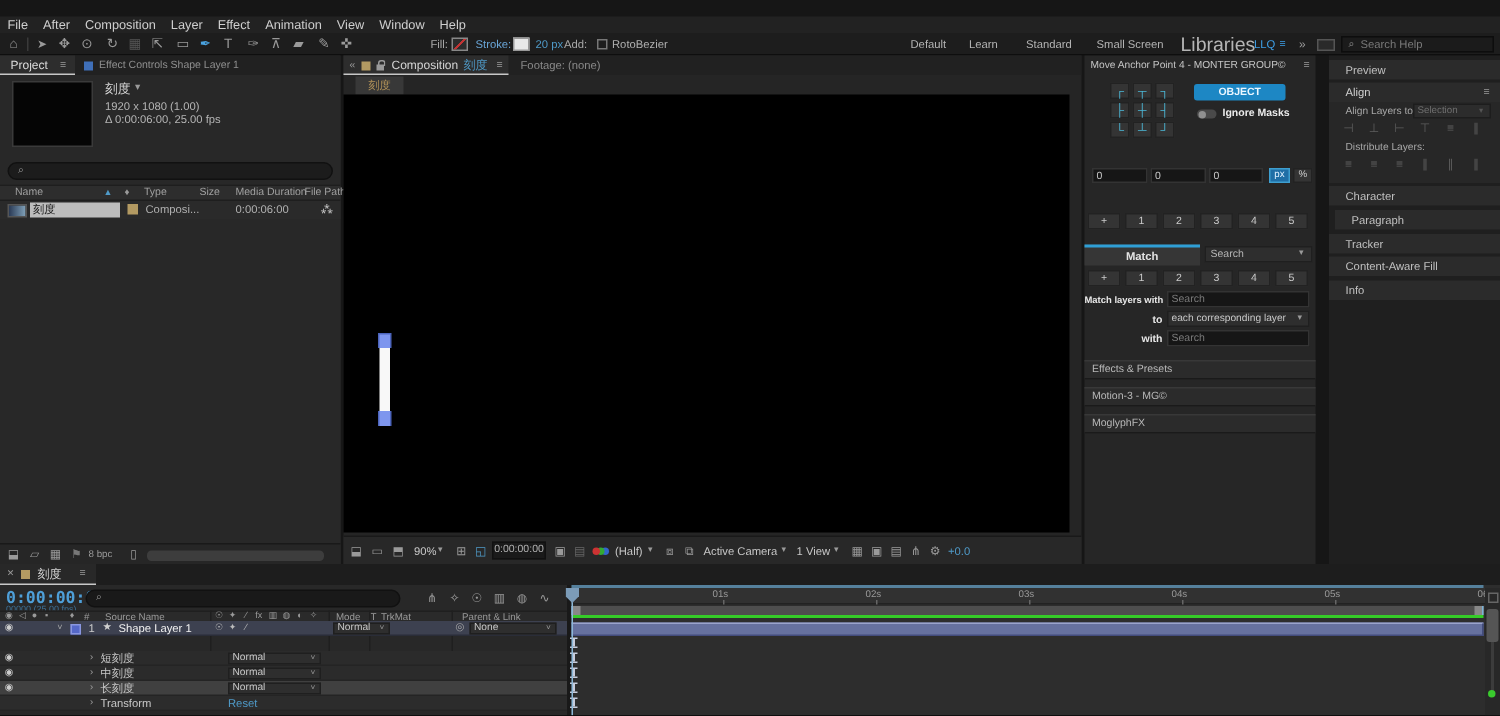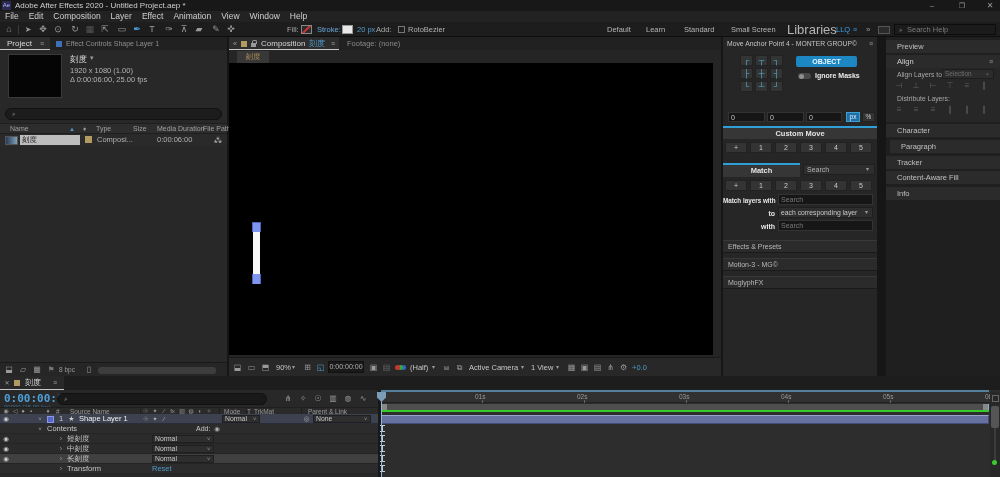--- a/index.html
+++ b/index.html
@@ -15,31 +15,24 @@
   input::placeholder{color:#7a7a7a}
   .lockicon{width:5px;height:4px;background:#999}
   .lockicon:before{content:"";position:absolute;top:-3px;left:0.5px;width:3px;height:3px;border:1px solid #999;border-bottom:none;border-radius:2px 2px 0 0}
   .ibeam{width:5px;height:7px;border-top:1px solid #c6ccdc;border-bottom:1px solid #c6ccdc;background:linear-gradient(to right,transparent 2px,#c6ccdc 2px,#c6ccdc 3px,transparent 3px)}
 </style>
 </head>
 <body>
 
 <div id="root">
 
-  <div class="a" style="left:0;top:0;width:1000px;height:11px;background:#181818">
-    <div class="a" style="left:2px;top:1px;width:9px;height:9px;background:#2a2a52;color:#b8b8ff;font-size:6px;line-height:9px;text-align:center">Ae</div>
-    <div class="a" style="left:15px;top:0;font-size:8px;line-height:11px;color:#cfcfcf">Adobe After Effects 2020 - Untitled Project.aep *</div>
-    <div class="a ic" style="left:922px;top:0;width:20px;font-size:8px;line-height:11px">–</div>
-    <div class="a ic" style="left:952px;top:0;width:20px;font-size:7px;line-height:11px">❐</div>
-    <div class="a ic" style="left:980px;top:0;width:20px;font-size:8px;line-height:11px">✕</div>
-  </div>
 
   <div class="a" style="left:0;top:11px;width:1000px;height:11px;background:#222;display:flex;gap:10px;padding-left:5px;font-size:8.5px;line-height:11px;color:#cfcfcf">
     <span>File</span>
-    <span>Edit</span>
+    <span>After</span>
     <span>Composition</span>
     <span>Layer</span>
     <span>Effect</span>
     <span>Animation</span>
     <span>View</span>
     <span>Window</span>
     <span>Help</span>
   </div>
 
   <div class="a" style="left:0;top:22px;width:1000px;height:15px;background:#1d1d1d;border-bottom:1px solid #0e0e0e">
@@ -196,21 +189,20 @@
     <div class="a btn" style="left:47px;top:44px;width:13px;height:11px"><span style="color:#4cb8d8;font-size:8px;line-height:9px">┘</span></div>
     <div class="a" style="left:73px;top:19px;width:61px;height:11px;background:#1d87c4;color:#eaf6ff;font-size:7px;font-weight:bold;line-height:11px;text-align:center;border-radius:2px">OBJECT</div>
     <span class="a" style="left:75px;top:36px;width:13px;height:6px;background:#4a4a4a;border-radius:3px"></span>
     <span class="a" style="left:76px;top:36.5px;width:5px;height:5px;background:#909090;border-radius:50%"></span>
     <span class="a" style="left:92px;top:33px;font-size:7px;font-weight:bold;color:#ececec;line-height:11px">Ignore Masks</span>
     <input class="a inp" style="left: 5px; top: 75px; width: 37px; height: 10px; font-size: 7px; padding-left: 2px;" value="0">
     <input class="a inp" style="left: 44px; top: 75px; width: 37px; height: 10px; font-size: 7px; padding-left: 2px;" value="0">
     <input class="a inp" style="left: 83px; top: 75px; width: 36px; height: 10px; font-size: 7px; padding-left: 2px;" value="0">
     <div class="a" style="left:123px;top:75px;width:14px;height:10px;background:#1f6ea6;border:1px solid #3e9fd0;color:#dff0ff;font-size:6.5px;line-height:8px;text-align:center">px</div>
     <div class="a btn" style="left:139px;top:75px;width:13px;height:10px;font-size:6.5px;line-height:8px">%</div>
-    <div class="a" style="left:0;top:89px;width:154px;height:13px;background:#363636;border-top:2px solid #2f9fd6;color:#e3e3e3;font-size:7.5px;font-weight:bold;line-height:11px;text-align:center">Custom Move</div>
     <div class="a btn" style="left:2px;top:105px;width:22px;height:11px;font-size:7px;line-height:9px">+</div>
     <div class="a btn" style="left:27px;top:105px;width:22px;height:11px;font-size:7px;line-height:9px">1</div>
     <div class="a btn" style="left:52px;top:105px;width:22px;height:11px;font-size:7px;line-height:9px">2</div>
     <div class="a btn" style="left:77px;top:105px;width:22px;height:11px;font-size:7px;line-height:9px">3</div>
     <div class="a btn" style="left:102px;top:105px;width:22px;height:11px;font-size:7px;line-height:9px">4</div>
     <div class="a btn" style="left:127px;top:105px;width:22px;height:11px;font-size:7px;line-height:9px">5</div>
     <div class="a" style="left:0;top:126px;width:77px;height:14px;background:#363636;border-top:2px solid #2f9fd6;color:#e3e3e3;font-size:7.5px;font-weight:bold;line-height:12px;text-align:center">Match</div>
     <div class="a dd" style="left:80px;top:127px;width:72px;height:11px">
       <span class="a" style="left:3px;font-size:7px;line-height:9px;color:#b5b5b5">Search</span>
       <span class="a ic" style="left:62px;font-size:6px;line-height:9px">▾</span>
@@ -347,26 +339,20 @@
         <span style="position:absolute;left:2px;font-size:6.8px;line-height:6px;color:#c8c8c8">Normal</span>
         <span class="a ic" style="left:30px;font-size:5.5px;line-height:6px">˅</span>
       </div>
       <span class="a ic" style="left:302px;width:9px;font-size:7px;line-height:10px;color:#aaa">◎</span>
       <div class="a dd" style="left:313px;top:1px;width:58px;height:8px">
         <span style="position:absolute;left:2px;font-size:6.8px;line-height:6px;color:#c8c8c8">None</span>
         <span class="a ic" style="left:50px;font-size:5.5px;line-height:6px">˅</span>
       </div>
     </div>
 
-    <div class="a" style="left:0;top:48px;width:378px;height:10px;background:#2c2c2c;border-bottom:1px solid #242424">
-      <span class="a ic" style="left:36px;width:8px;font-size:6px;line-height:10px;color:#aaa">˅</span>
-      <span class="a" style="left:47px;font-size:7.5px;line-height:10px;color:#c8c8c8">Contents</span>
-      <span class="a" style="left:196px;font-size:7px;line-height:10px;color:#c8c8c8">Add:</span>
-      <span class="a ic" style="left:213px;width:8px;font-size:6.5px;line-height:10px;color:#b0b0b0">◉</span>
-    </div>
 
     <div class="a" style="left:0;top:68px;width:378px;height:10px;background:#2b2b2b;border-bottom:1px solid #242424">
       <span class="a ic" style="left:2px;width:8px;font-size:6.5px;line-height:10px;color:#ccc">◉</span>
       <span class="a ic" style="left:57px;width:8px;font-size:7px;line-height:10px;color:#999">›</span>
       <span class="a" style="left:67px;font-size:7.5px;line-height:10px;color:#c8c8c8">中刻度</span>
       <div class="a dd" style="left:152px;top:1px;width:62px;height:8px">
         <span style="position:absolute;left:2px;font-size:6.8px;line-height:6px;color:#c8c8c8">Normal</span>
         <span class="a ic" style="left:54px;font-size:5.5px;line-height:6px">˅</span>
       </div>
     </div>

